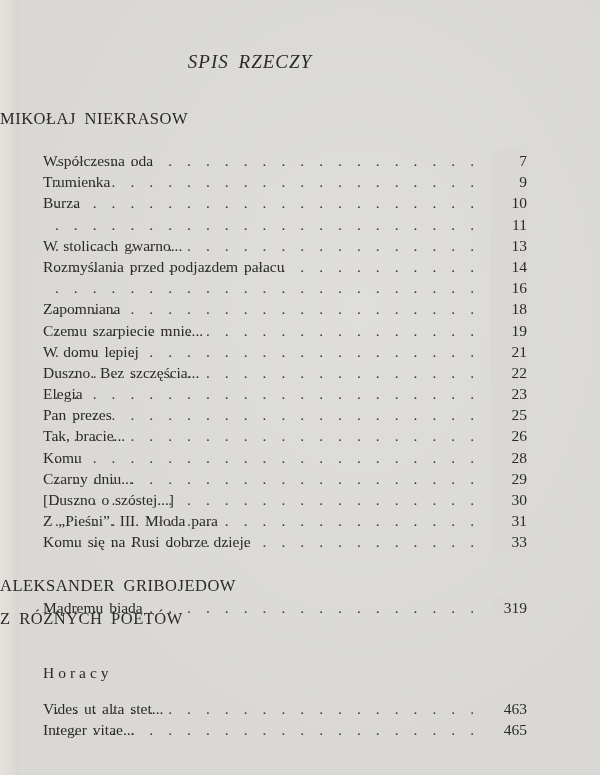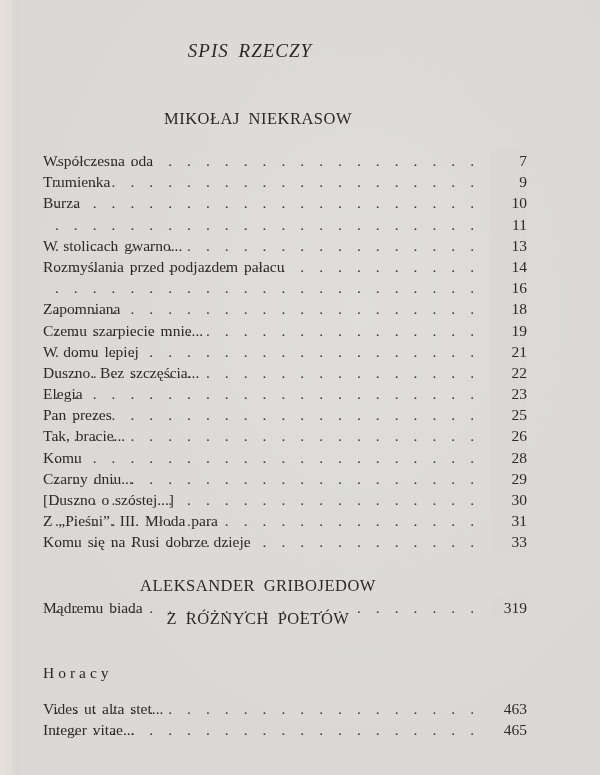--- a/index.html
+++ b/index.html
@@ -27,34 +27,34 @@
       position: absolute;
       left: 0;
       top: 0;
       width: 600px;
       height: 775px;
       background:
         radial-gradient(ellipse at 60% 40%, rgba(255,255,255,0.15), rgba(0,0,0,0) 70%);
     }
     .title {
       position: absolute;
-      top: 40px;
+      top: 51px;
       left: 0;
       width: 500px;
       text-align: center;
       font-style: italic;
       font-size: 19px;
       letter-spacing: 1px;
       word-spacing: 4px;
     }
     .section-heading {
       position: absolute;
       left: 0;
       width: 516px;
-      text-align: center;
+      text-align: left;
       font-size: 16.5px;
       letter-spacing: 0.5px;
       word-spacing: 4px;
     }
     .toc {
       position: absolute;
       left: 43px;
       width: 484px;
     }
     .toc-row {

